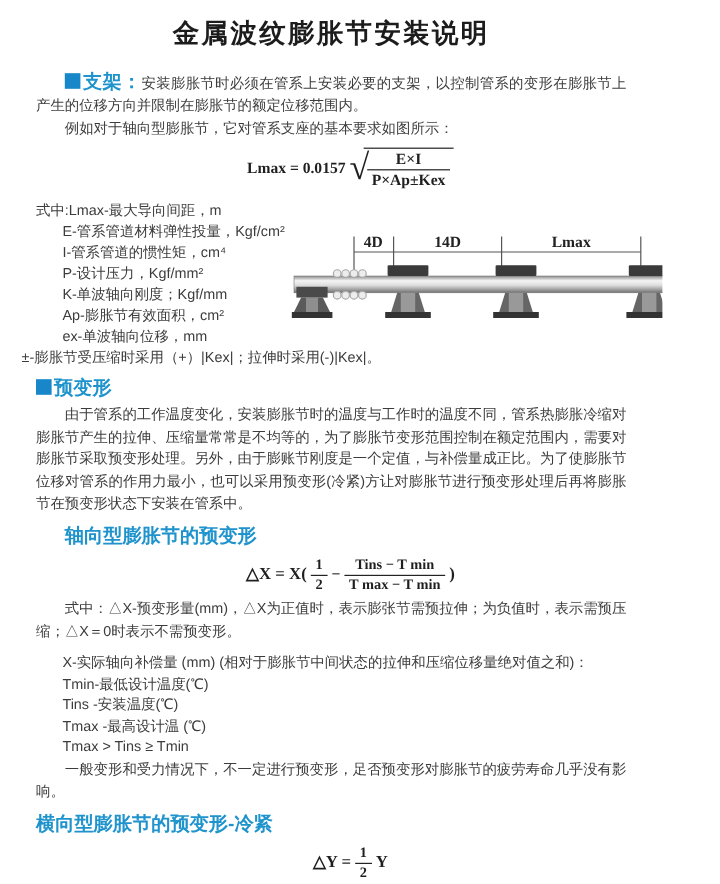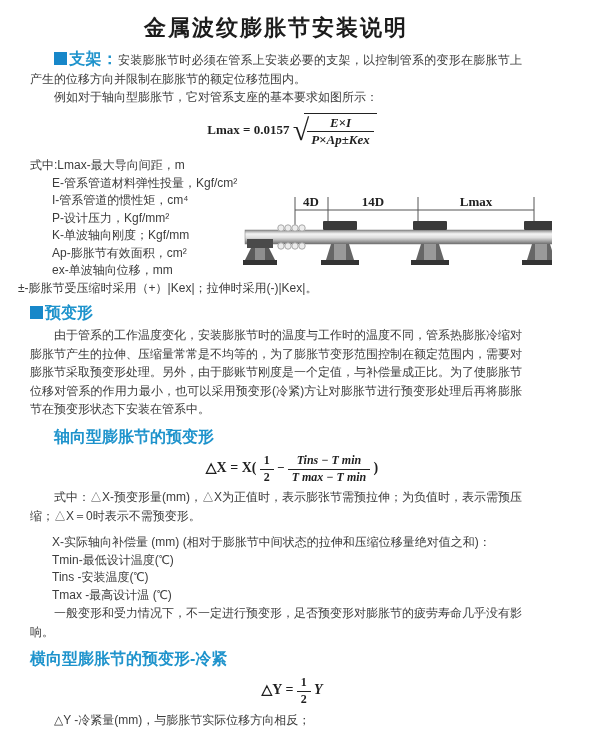--- a/index.html
+++ b/index.html
@@ -20,34 +20,34 @@
     vertical-align: -1px; margin-right: 2px;
   }
   .sec-head-inline { color: var(--accent); font-size: 16px; font-weight: bold; }
   .sec-head {
     margin: 6px 30px 2px 30px; color: var(--accent); font-size: 16px; font-weight: bold;
   }
   .sub-head {
     margin: 8px 30px 2px 54px; color: var(--accent); font-size: 16px; font-weight: bold;
   }
   .sub-head.flush { margin-left: 30px; }
-  .p1 { margin-top: 7px; }
+  .p1 { margin-top: 17px; font-family: Liberation Mono, monospace; }
 
   
   .formula {
     text-align: center; font-family: "Liberation Serif", serif; color: #1f1f1f;
     margin: 6px 0 4px 0; font-size: 13px; font-weight: bold; padding-left: 32px;
   }
   .frac { display: inline-block; vertical-align: middle; text-align: center; line-height: 1.15; }
   .frac .fnum { display: block; border-bottom: 1px solid #222; padding: 0 4px 1px 4px; }
   .frac .fden { display: block; padding: 1px 4px 0 4px; }
   .radical { display: inline-block; vertical-align: middle; white-space: nowrap; }
   .rad-glyph { font-size: 30px; font-weight: normal; vertical-align: middle; margin-right: -5px; }
   .radicand { display: inline-block; vertical-align: middle; border-top: 1.5px solid #222; padding: 2px 3px 0 3px; }
-  .var { font-style: italic; }
+  .var { }
   .f2 .frac, .f3 .frac { font-size: 12px; }
   .f2 .lhs, .f3 .lhs, .f3 .rhs { font-size: 14px; }
 
   
   .defs { margin-top: 9px; position: relative; }
   .defline { line-height: 17.5px; margin-right: 0; }
   .defline.sub { padding-left: 22px; }
   .defline.shift { margin-left: 18px; }
   .note { margin-top: 0; }
 
@@ -153,20 +153,21 @@
     <span>−</span>
     <span class="frac var"><span class="fnum">Tins − T min</span><span class="fden">T max − T min</span></span>
     <span class="lhs">)</span>
   </div>
   <p class="indent">式中：△X-预变形量(mm)，△X为正值时，表示膨张节需预拉伸；为负值时，表示需预压缩；△X＝0时表示不需预变形。</p>
   <div class="defs">
     <div class="defline sub">X-实际轴向补偿量 (mm) (相对于膨胀节中间状态的拉伸和压缩位移量绝对值之和)：</div>
     <div class="defline sub">Tmin-最低设计温度(℃)</div>
     <div class="defline sub">Tins -安装温度(℃)</div>
     <div class="defline sub">Tmax -最高设计温 (℃)</div>
+    <div class="defline sub">Tmax &gt; Tins ≥ Tmin</div>
   </div>
   <p class="indent">一般变形和受力情况下，不一定进行预变形，足否预变形对膨胀节的疲劳寿命几乎没有影响。</p>
 
   <div class="sub-head flush">横向型膨胀节的预变形-冷紧</div>
   <div class="formula f3">
     <span class="lhs">△Y =</span>
     <span class="frac"><span class="fnum">1</span><span class="fden">2</span></span>
     <span class="rhs var">Y</span>
   </div>
   <p style="margin-left:54px;">△Y -冷紧量(mm)，与膨胀节实际位移方向相反；</p>

